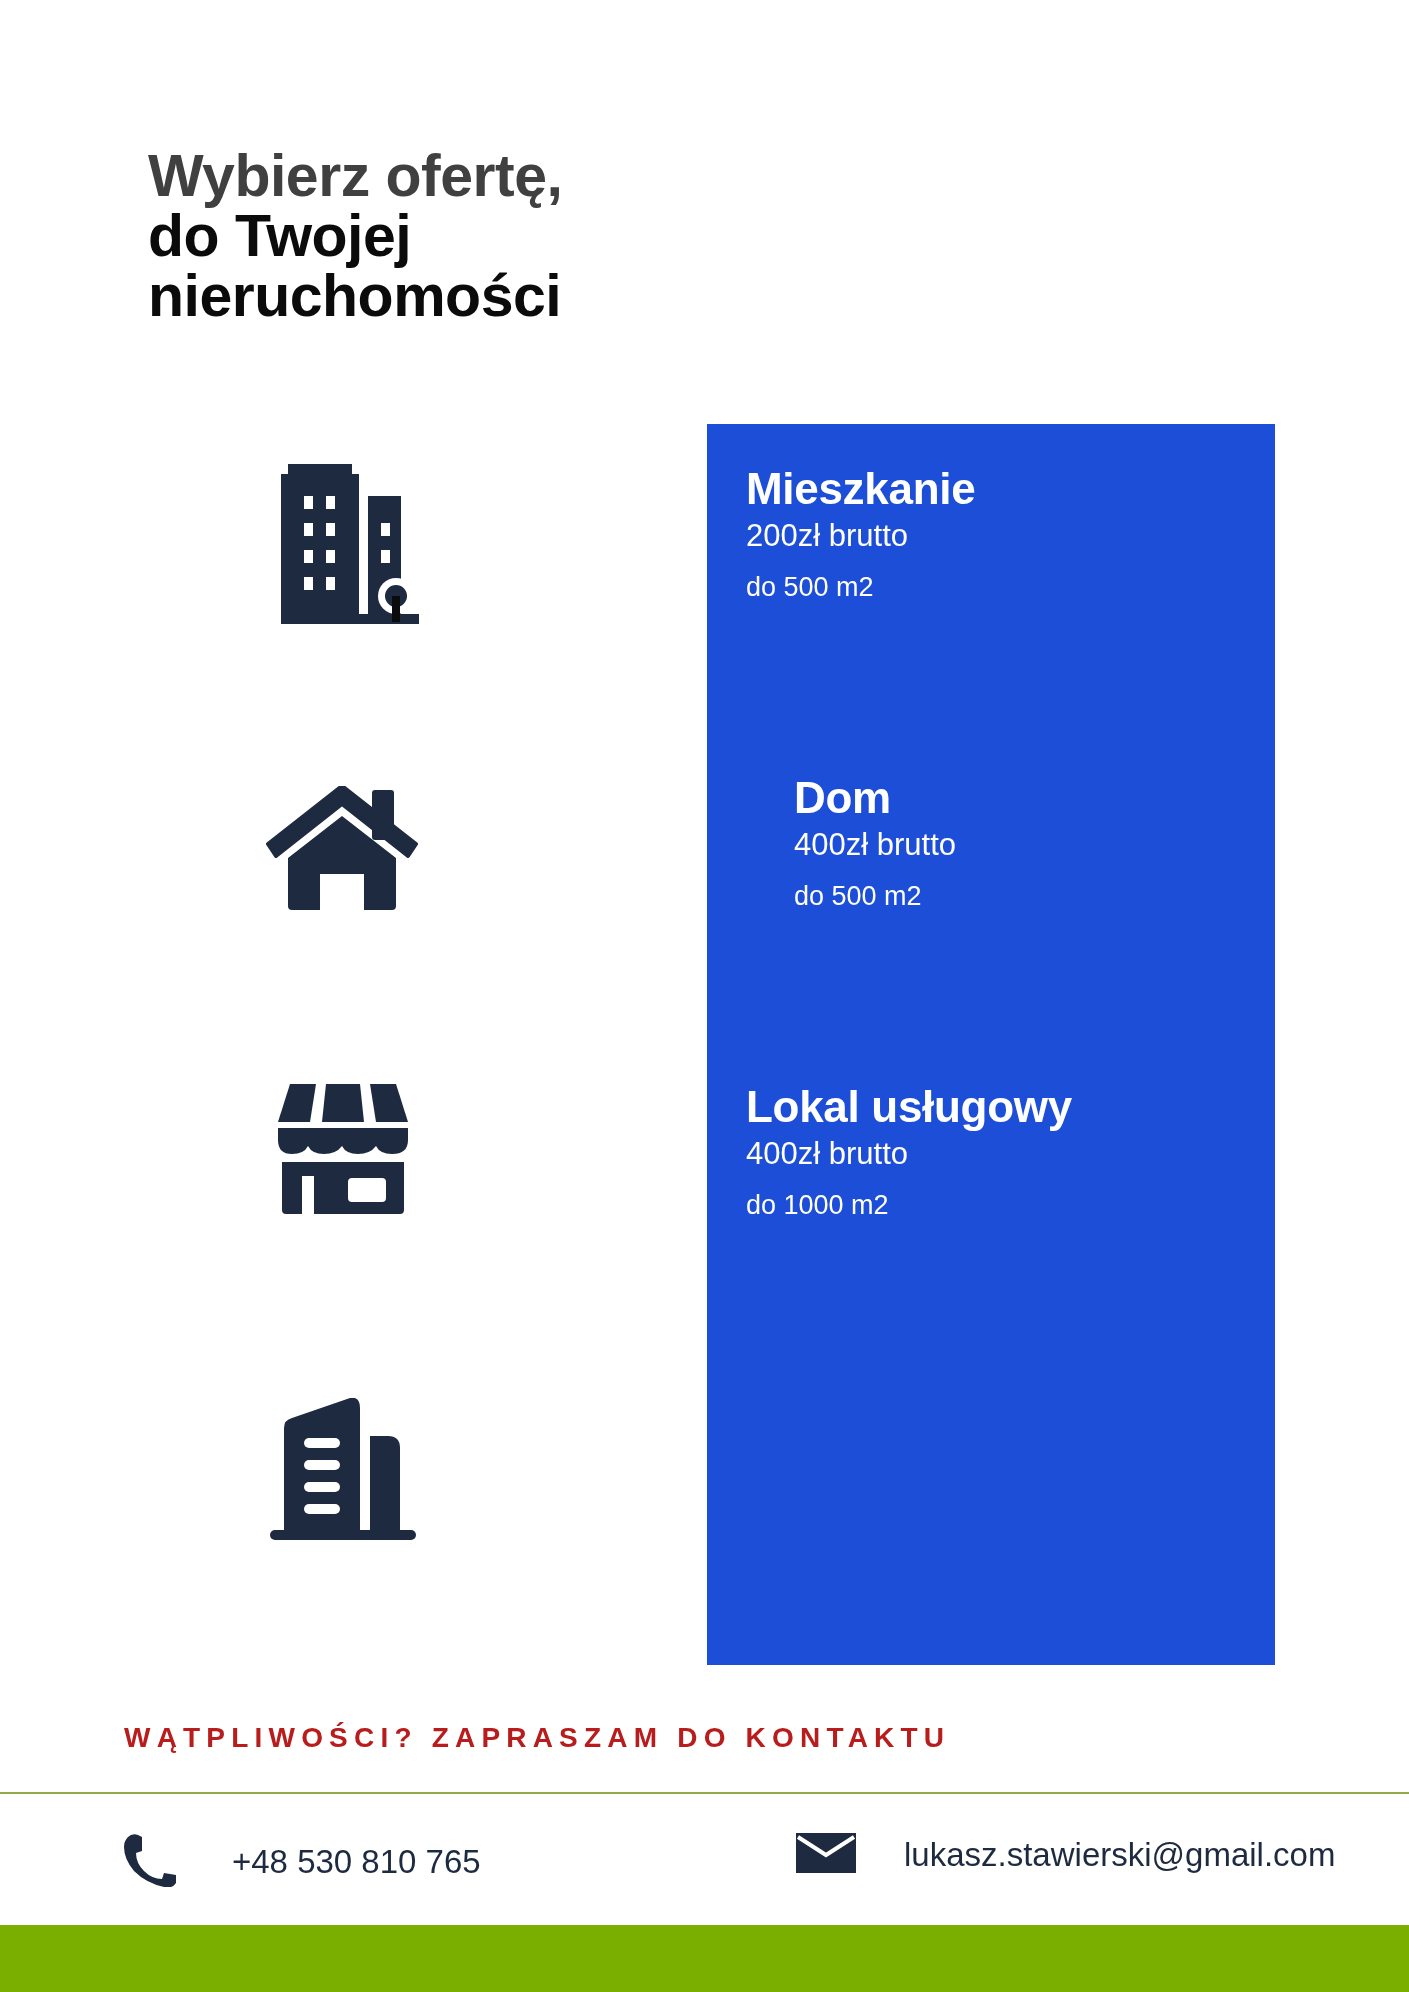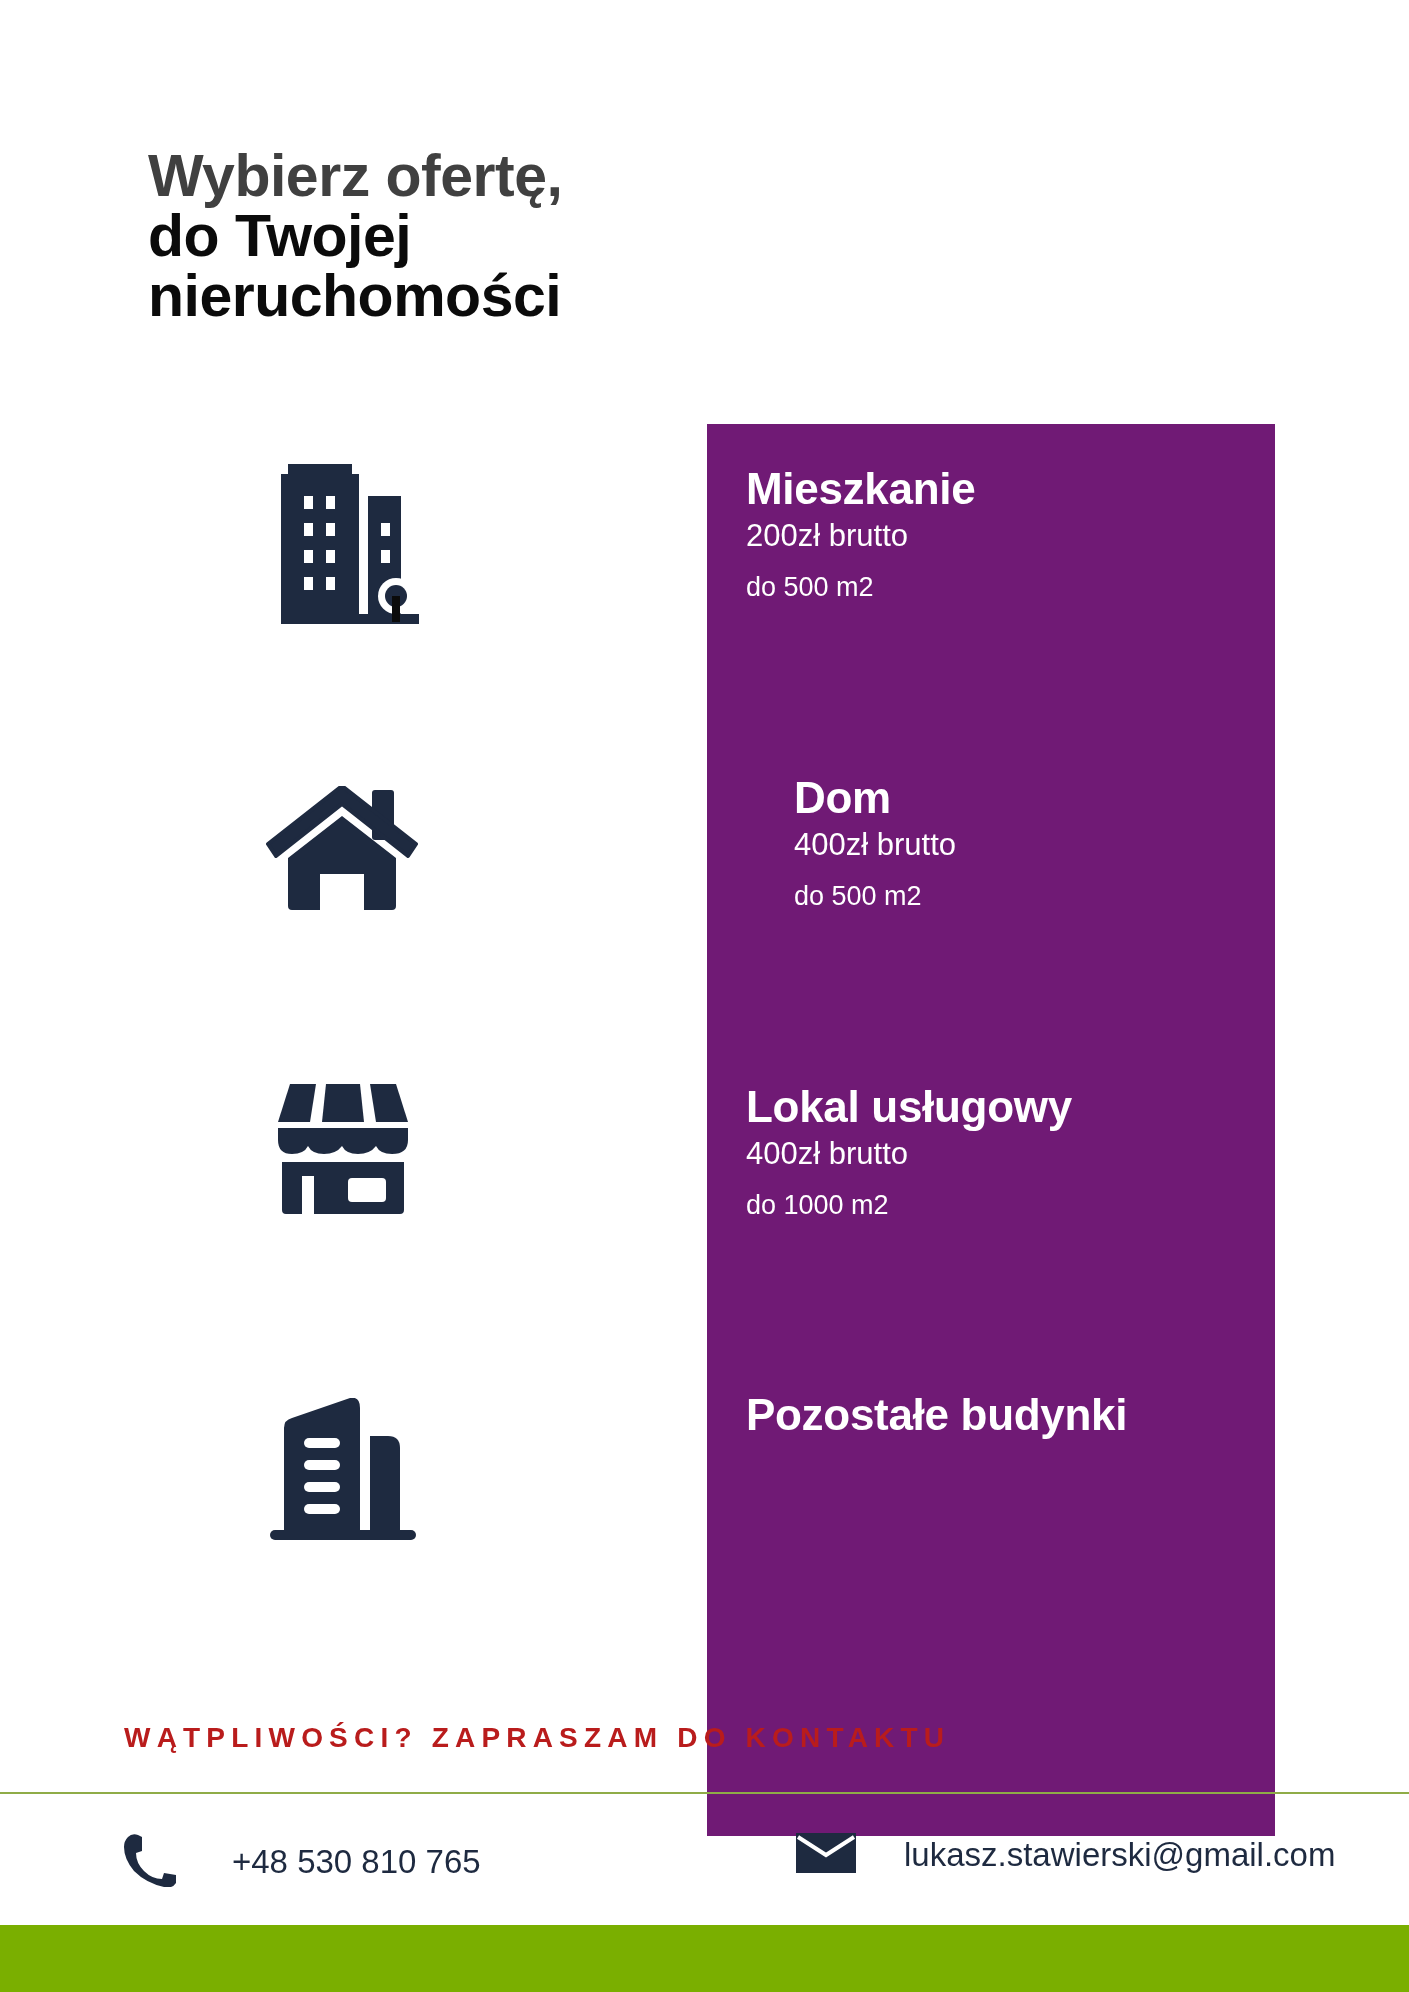--- a/index.html
+++ b/index.html
@@ -13,22 +13,22 @@
       font-weight: 700; font-size: 59px; line-height: 60px;
       letter-spacing: -0.5px; color: #0b0b0b;
     }
     .headline .accent { color: #404040; display: block; }
     .headline .line { display: block; }
 
     .icon { position: absolute; }
     .icon svg { display: block; }
 
     .panel {
-      position: absolute; left: 707px; top: 424px; width: 568px; height: 1412px;
-      background: #701a75;
+      position: absolute; left: 707px; top: 424px; width: 568px; height: 1241px;
+      background: #1d4ed8;
     }
     .offer { position: absolute; left: 39px; color: #ffffff; }
     .offer .name { font-weight: 700; font-size: 44px; line-height: 50px; letter-spacing: -0.3px; }
     .offer .price { font-size: 31px; line-height: 40px; margin-top: 2px; }
     .offer .area { font-size: 27px; line-height: 34px; margin-top: 14px; }
 
     .cta {
       position: absolute; left: 124px; top: 1722px;
       font-weight: 700; font-size: 28px; letter-spacing: 6.2px; color: #b91c1c;
     }
@@ -128,21 +128,20 @@
     <div class="name">Dom</div>
     <div class="price">400zł brutto</div>
     <div class="area">do 500 m2</div>
   </div>
   <div class="offer" style="top:658px;">
     <div class="name">Lokal usługowy</div>
     <div class="price">400zł brutto</div>
     <div class="area">do 1000 m2</div>
   </div>
   <div class="offer" style="top:966px;">
-    <div class="name">Pozostałe budynki</div>
   </div>
 </div>
 
 <div class="cta">WĄTPLIWOŚCI? ZAPRASZAM DO KONTAKTU</div>
 <div class="rule"></div>
 
 <div class="contact phone">
   <span>
     <svg width="54" height="54" viewBox="0 0 54 54">
       <path fill="#1e2a40" d="M6 4 Q10 0 16 2 L20 4 L20 18 L14 20 Q14 30 22 38 Q30 46 40 46 L42 40 L54 42 L54 50 Q50 56 42 54 Q24 50 12 38 Q2 26 2 14 Q2 8 6 4 Z"></path>

